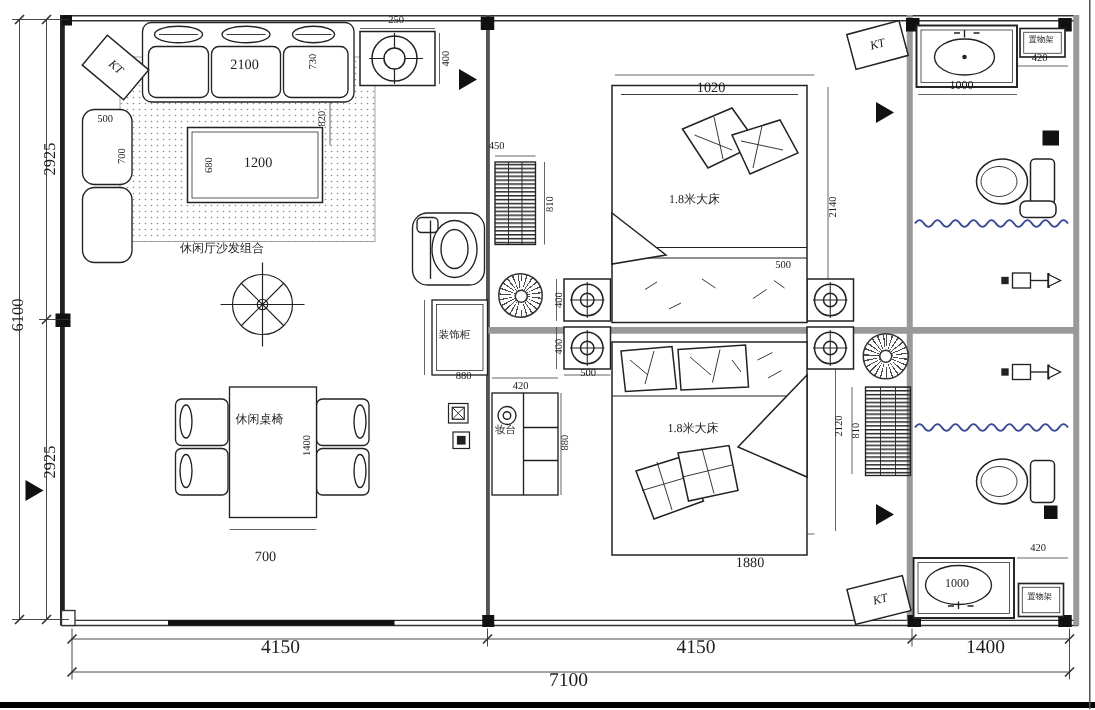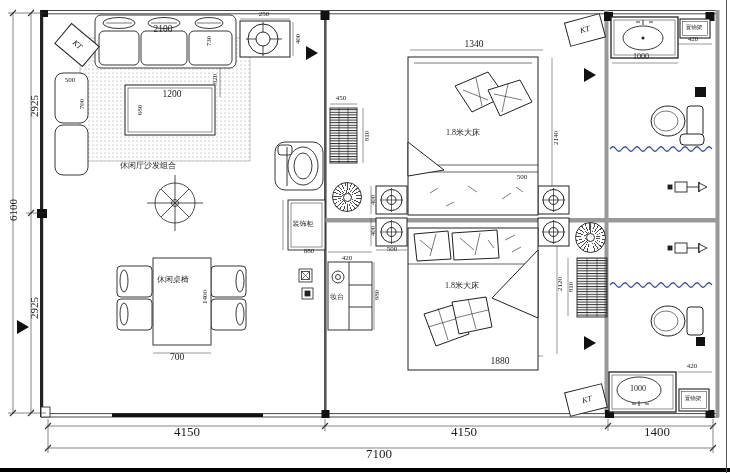--- a/index.html
+++ b/index.html
@@ -7,21 +7,21 @@
          font-family:"Liberation Serif", serif;}
   .frame-bottom{position:absolute;left:0;top:468px;width:730px;height:4px;background:#000;}
   .frame-right{position:absolute;left:726px;top:0;width:1px;height:473px;background:#555;}
   svg{position:absolute;left:0;top:0;}
   .lbl{position:absolute;color:#1c1c1c;white-space:nowrap;transform:translate(-50%,-50%);
        line-height:1;z-index:5;}
   .r90{transform:translate(-50%,-50%) rotate(-90deg);}
   .s5{font-size:5.5px;}
   .s7{font-size:7px;}
   .s8{font-size:8px;}
-  .s9{font-size:9.5px;}
+  .s9{font-size:9.5px;margin-top:15px;}
   .s11{font-size:11px;}
   .s12{font-size:13px;}
   .fan{position:absolute;border-radius:50%;border:1px solid #333;z-index:4;
        background:repeating-conic-gradient(#4a4a4a 0deg 4deg,#ffffff 4deg 16deg);}
   .fan-hub{position:absolute;left:50%;top:50%;width:7px;height:7px;margin:-4.5px 0 0 -4.5px;
        background:#fff;border:1px solid #333;border-radius:50%;}
 </style>
 </head>
 <body>
 
@@ -348,37 +348,37 @@
 <div class="lbl s7 r90" style="left:205px;top:297px">1400</div>
 
 <div class="lbl s11 r90" style="left:34px;top:106px">2925</div>
 <div class="lbl s11 r90" style="left:13px;top:210px">6100</div>
 <div class="lbl s11 r90" style="left:34px;top:308px">2925</div>
 <div class="lbl s12" style="left:187px;top:431px">4150</div>
 <div class="lbl s12" style="left:464px;top:431px">4150</div>
 <div class="lbl s12" style="left:657px;top:431px">1400</div>
 <div class="lbl s12" style="left:379px;top:453px">7100</div>
 
-<div class="lbl s7" style="left:341px;top:98px">450</div>
+<div class="lbl s7" style="left:331px;top:98px">450</div>
 <div class="lbl s7 r90" style="left:367px;top:136px">810</div>
-<div class="lbl s9" style="left:474px;top:45px">1340</div>
+<div class="lbl s9" style="left:474px;top:45px">1020</div>
 <div class="lbl s7 r90" style="left:556px;top:138px">2140</div>
 <div class="lbl s8" style="left:463px;top:133px">1.8米大床</div>
 <div class="lbl s7 r90" style="left:373px;top:200px">400</div>
 <div class="lbl s7 r90" style="left:373px;top:231px">400</div>
 <div class="lbl s7" style="left:392px;top:249px">500</div>
 <div class="lbl s7" style="left:522px;top:177px">500</div>
 <div class="lbl s8" style="left:462px;top:286px">1.8米大床</div>
 <div class="lbl s7 r90" style="left:560px;top:284px">2120</div>
 <div class="lbl s7 r90" style="left:571px;top:287px">810</div>
 <div class="lbl s9" style="left:500px;top:362px">1880</div>
 
 <div class="lbl s7" style="left:347px;top:258px">420</div>
 <div class="lbl s7 r90" style="left:377px;top:295px">880</div>
-<div class="lbl s7" style="left:337px;top:297px">妆台</div>
+<div class="lbl s7" style="left:337px;top:287px">妆台</div>
 <div class="lbl s7" style="left:303px;top:224px">装饰柜</div>
 <div class="lbl s7" style="left:309px;top:251px">880</div>
 
 <div class="lbl s8" style="left:641px;top:57px">1000</div>
 <div class="lbl s5" style="left:694px;top:28px">置物架</div>
 <div class="lbl s7" style="left:693px;top:39px">420</div>
 <div class="lbl s8" style="left:638px;top:389px">1000</div>
 <div class="lbl s5" style="left:693px;top:399px">置物架</div>
 <div class="lbl s7" style="left:692px;top:366px">420</div>
 

